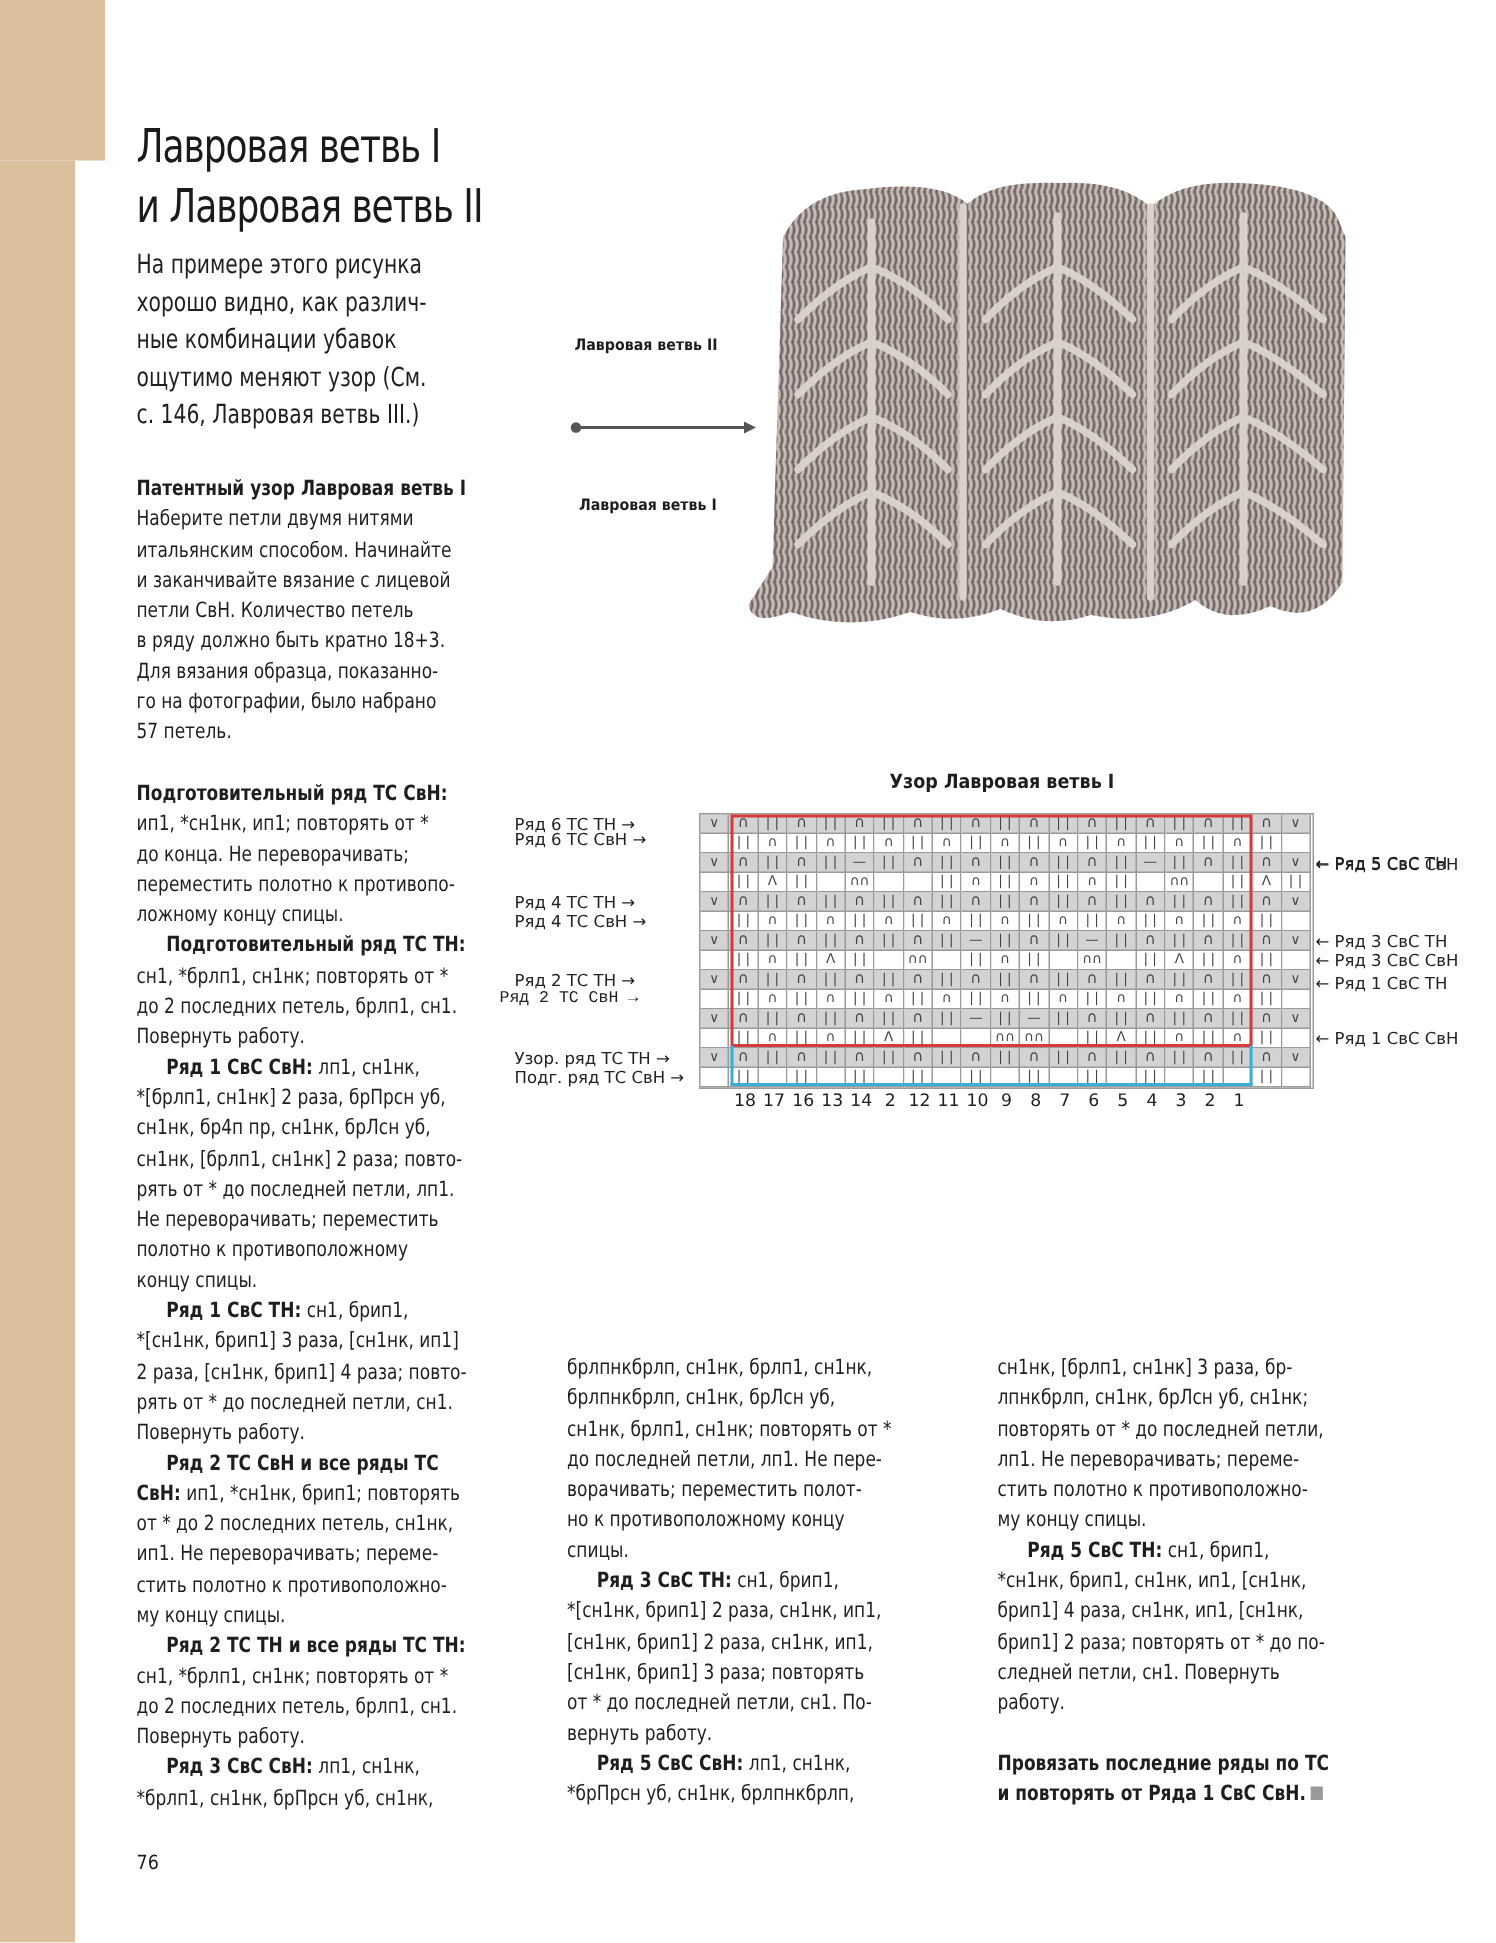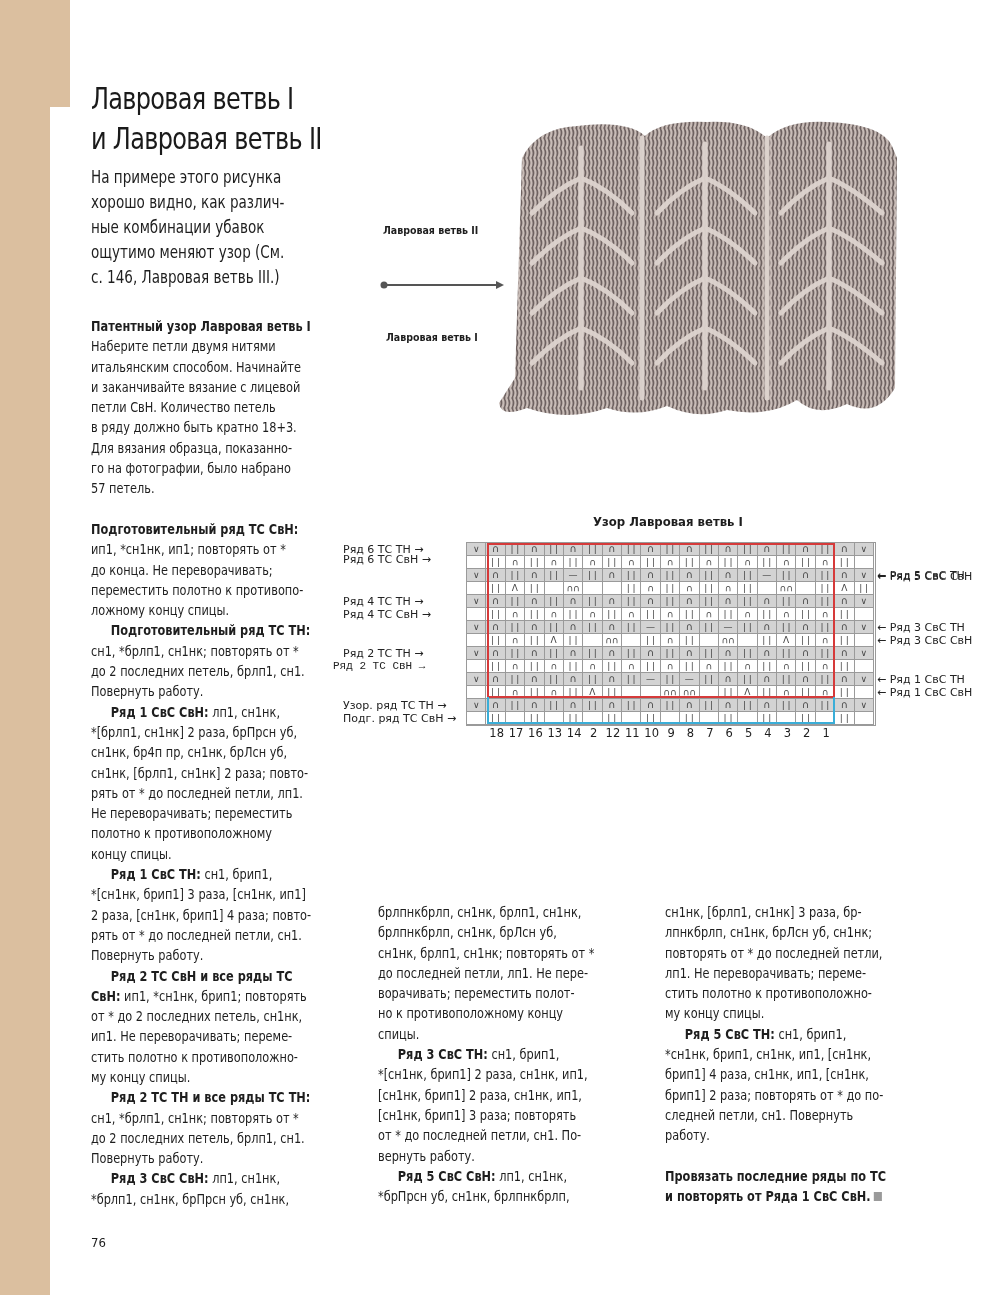--- a/index.html
+++ b/index.html
@@ -441,21 +441,21 @@
     <div class="rlabel left" style="left: 343px; top: 647px;">Ряд 2 ТС ТН →</div>
     <div class="rlabel left" style="left: 333px; top: 660px; font-family: Liberation Mono, monospace;">Ряд 2 ТС СвН →</div>
     <div class="rlabel left" style="left: 343px; top: 699px;">Узор. ряд ТС ТН →</div>
     <div class="rlabel left" style="left: 343px; top: 712px;">Подг. ряд ТС СвН →</div>
   </div>
 <div id="right-labels">
     <div class="rlabel" style="left: 877px; top: 569px;">← Ряд 5 СвС ТН</div>
     <div class="rlabel" style="left: 877px; top: 570px; text-align: right;">← Ряд 5 СвС СвН</div>
     <div class="rlabel" style="left: 877px; top: 621px;">← Ряд 3 СвС ТН</div>
     <div class="rlabel" style="left: 877px; top: 634px;">← Ряд 3 СвС СвН</div>
-    <div class="rlabel" style="left: 877px; top: 673px;">← Ряд 1 СвС ТН</div>
+    <div class="rlabel" style="left: 877px; top: 649px;">← Ряд 1 СвС ТН</div>
     <div class="rlabel" style="left: 877px; top: 686px;">← Ряд 1 СвС СвН</div>
   </div>
 
 <div class="colnums" id="colnums">
     <span>18</span>
     <span>17</span>
     <span>16</span>
     <span>13</span>
     <span>14</span>
     <span>2</span>

